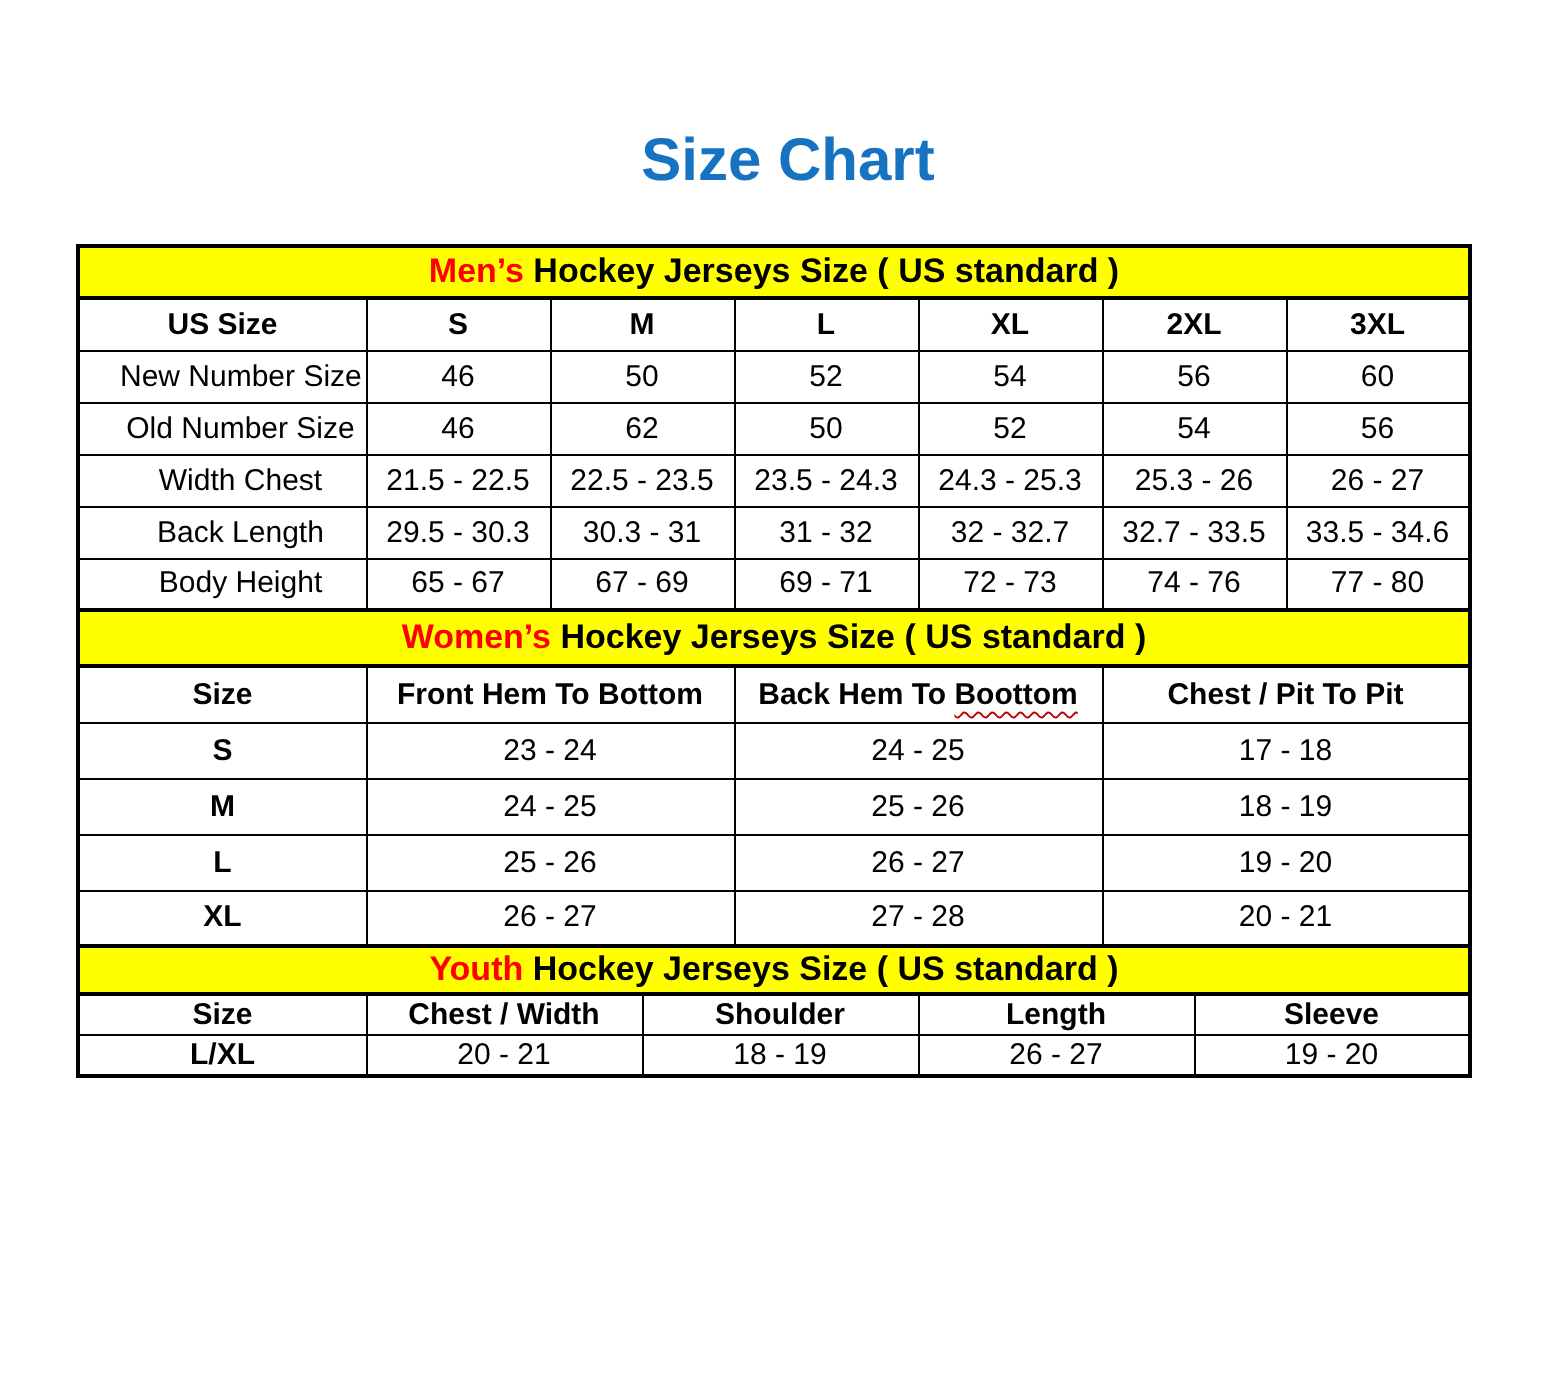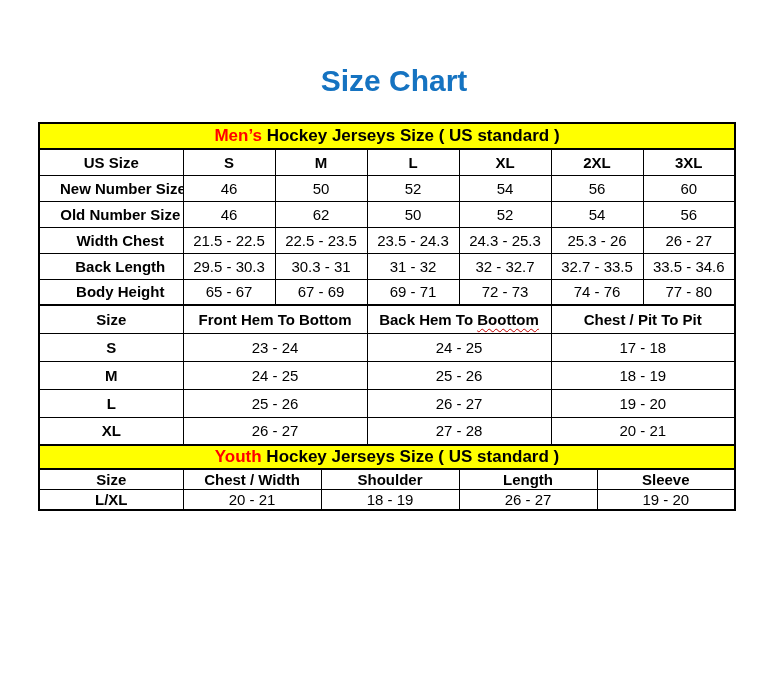--- a/index.html
+++ b/index.html
@@ -52,21 +52,21 @@
     border: 2px solid #000;
   }
   .banner-mens td   { height: 41px; }
   .banner-womens td { height: 33px; }
   .banner-youth td  { height: 33px; }
   .hl { color: #FF0000; }
 
   .mens th, .mens td { height: 26px; }
   .womens th, .womens td { height: 28px; }
   .youth th, .youth td { height: 16px; }
-  .mens td.lab { font-weight: 700; padding-left: 20px; }
+  .mens td.lab { font-weight: 400; padding-left: 20px; }
 
   .squiggle {
     text-decoration-line: underline;
     text-decoration-style: wavy;
     text-decoration-color: #C00000;
     text-decoration-thickness: 1px;
     text-underline-offset: 3px;
     text-align: center;
   }
 </style>
@@ -151,20 +151,23 @@
       </table>
 
     <table class="womens">
       <colgroup>
           <col style="width:144px">
           <col>
           <col>
           <col>
         </colgroup>
       <tbody>
+          <tr class="banner banner-womens">
+        <td colspan="4"><span class="hl">Women’s</span><span> Hockey Jerseys Size ( US standard )</span></td>
+      </tr>
       <tr>
         <th>Size</th>
         <th>Front Hem To Bottom</th>
         <th><span>Back Hem To</span> <span class="squiggle">Boottom</span></th>
         <th>Chest / Pit To Pit</th>
       </tr>
       <tr>
         <th>S</th>
         <td>23 - 24</td>
         <td>24 - 25</td>

